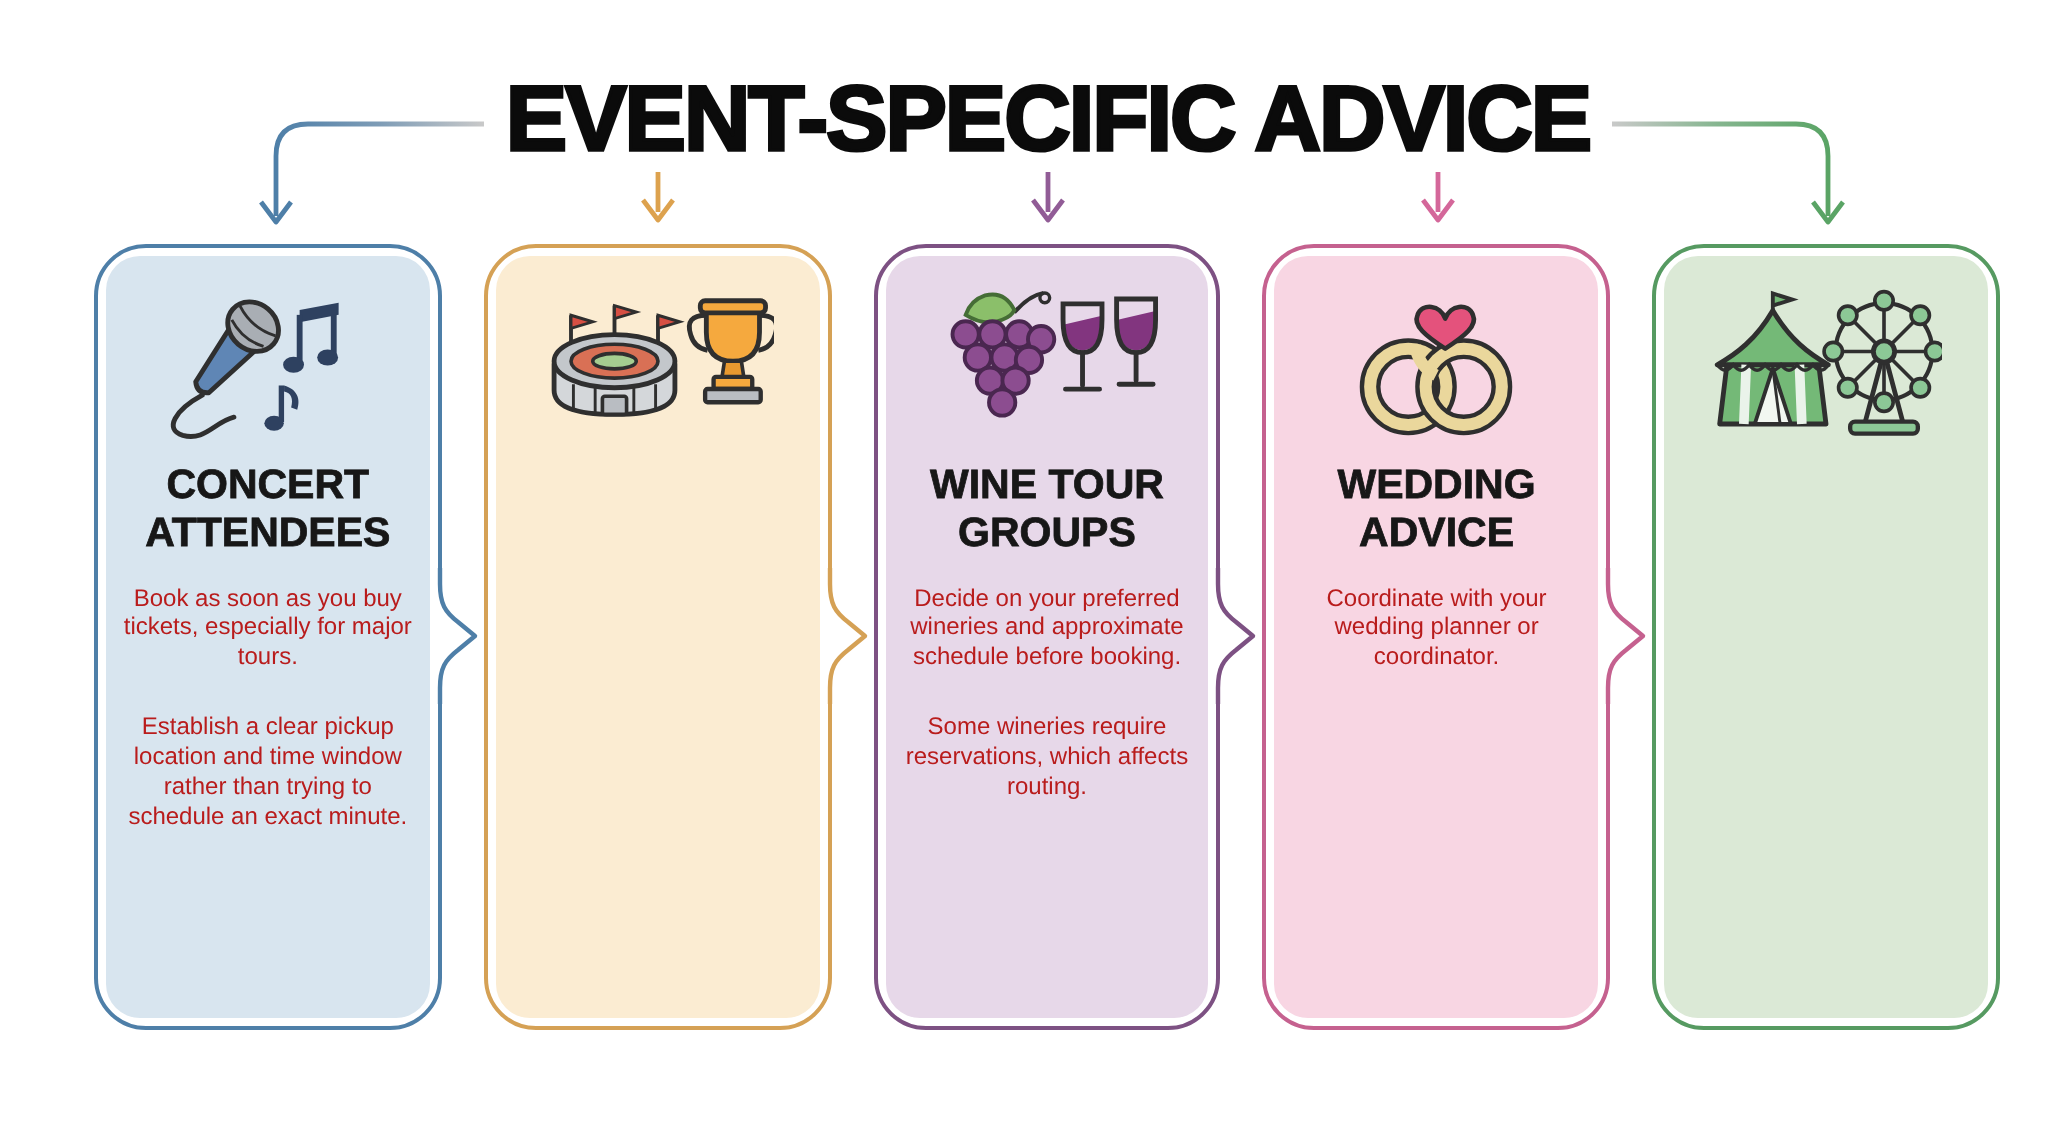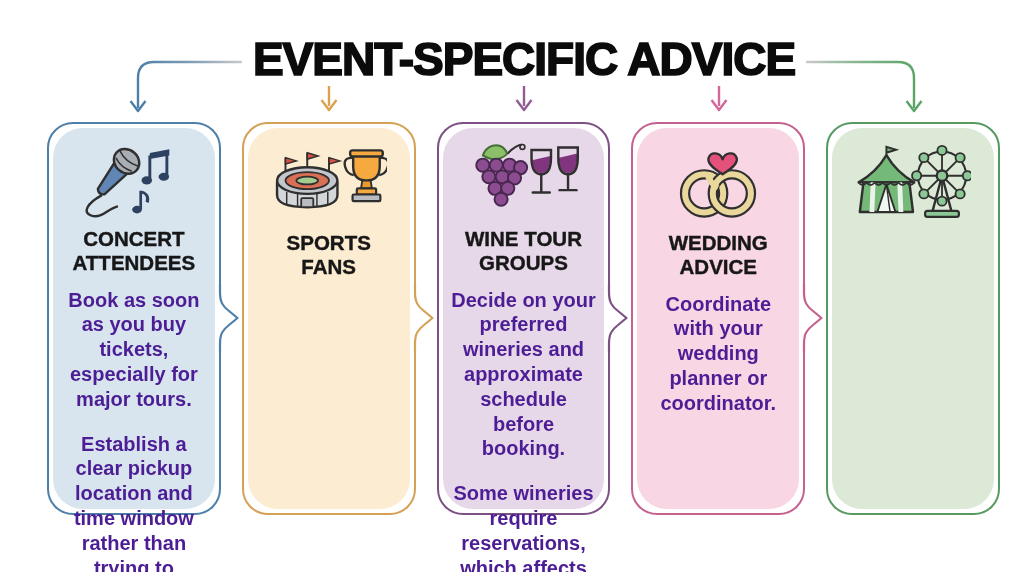--- a/index.html
+++ b/index.html
@@ -6,28 +6,28 @@
   #page{position:relative;width:1024px;height:572px;background:#ffffff;overflow:hidden;
         font-family:"Liberation Sans","DejaVu Sans",sans-serif;margin-left:12px;}
   .title{position:absolute;top:32px;left:0;width:100%;text-align:center;
          font-size:46px;font-weight:700;letter-spacing:-1px;color:#0b0b0b;
          -webkit-text-stroke:1.7px #0b0b0b;white-space:nowrap;}
   svg.connectors{position:absolute;top:0;left:0;}
   #cards{position:absolute;top:122px;left:35px;width:953px;height:393px;
          display:flex;gap:21px;}
   .card{flex:1;position:relative;background:#ffffff;border:2px solid var(--bd);
         border-radius:26px;box-sizing:border-box;}
-  .card-fill{position:absolute;inset:4px;border-radius:30px;background:var(--bg);
+  .card-fill{position:absolute;inset:4px;border-radius:17px;background:var(--bg);
              padding:12px 6px 8px;box-sizing:border-box;text-align:center;
              display:flex;flex-direction:column;align-items:center;}
   .icon-wrap{height:82px;display:flex;align-items:center;justify-content:center;margin-top:2px;}
   .card-heading{font-size:20.5px;font-weight:700;line-height:1.16;color:#171717;
                 -webkit-text-stroke:0.4px #171717;max-width:140px;margin:7px auto 0;}
   .card-body{margin-top:13px;width:100%;}
-  .card-body p{font-size:20px;line-height:1.24;color:#4c1d95;margin:0 0 20px;padding:0 2px;font-weight:bold;}
+  .card-body p{font-size:12px;line-height:1.24;color:#b91c1c;margin:0 0 20px;padding:0 2px;}
   .card-body p:empty{display:none;}
   .c-blue  {--bd:#4e7fa8;--bg:#d8e5ef;}
   .c-tan   {--bd:#d5a155;--bg:#fbecd2;}
   .c-purple{--bd:#7d5183;--bg:#e7d8e9;}
   .c-pink  {--bd:#c5618f;--bg:#f8d6e3;}
   .c-green {--bd:#569a61;--bg:#dbe9d6;}
   .brace{position:absolute;width:24px;height:68px;top:284px;z-index:5;}
 </style>
 </head>
 <body>
@@ -117,21 +117,20 @@
             <rect x="25" y="44.5" width="10" height="7.5" rx="1" fill="#b9bdc2" stroke="#2f2f2f" stroke-width="1.5"></rect>
             <path d="M68,11 Q59,11 61.5,19 Q63,24.5 68.5,25.5" fill="none" stroke="#2f2f2f" stroke-width="2"></path>
             <path d="M90,11 Q99,11 96.5,19 Q95,24.5 89.5,25.5" fill="none" stroke="#2f2f2f" stroke-width="2"></path>
             <path d="M68,9 L90,9 L90,18 Q90,30 79,30 Q68,30 68,18 Z" fill="#f5a93e" stroke="#2f2f2f" stroke-width="2"></path>
             <rect x="65.5" y="5" width="27" height="5" rx="2" fill="#f5a93e" stroke="#2f2f2f" stroke-width="2"></rect>
             <path d="M75.5,30 L74.5,36.5 L83.5,36.5 L82.5,30 Z" fill="#e8992f" stroke="#2f2f2f" stroke-width="1.5"></path>
             <rect x="71" y="36.5" width="16" height="5" rx="1" fill="#f5a93e" stroke="#2f2f2f" stroke-width="1.8"></rect>
             <rect x="67.5" y="41.5" width="23" height="5.5" rx="1" fill="#b9bdc2" stroke="#2f2f2f" stroke-width="1.8"></rect>
           </svg>
         </div>
-        <div class="card-heading">SPORTS FANS</div>
       </div>
     </div>
 
     <div class="card c-purple">
       <div class="card-fill">
         <div class="icon-wrap">
           <svg width="112" height="78" viewBox="0 0 92 64">
             <path d="M33,10 Q39,3 45,2" fill="none" stroke="#2f2f2f" stroke-width="1.6"></path>
             <circle cx="45.5" cy="4" r="2" fill="none" stroke="#2f2f2f" stroke-width="1.4"></circle>
             <path d="M33,9 Q29,1 21,3 Q15,5 13,11 Q21,16 28,13 Q32,11.5 33,9 Z" fill="#8bbf6a" stroke="#456d36" stroke-width="1.6"></path>

